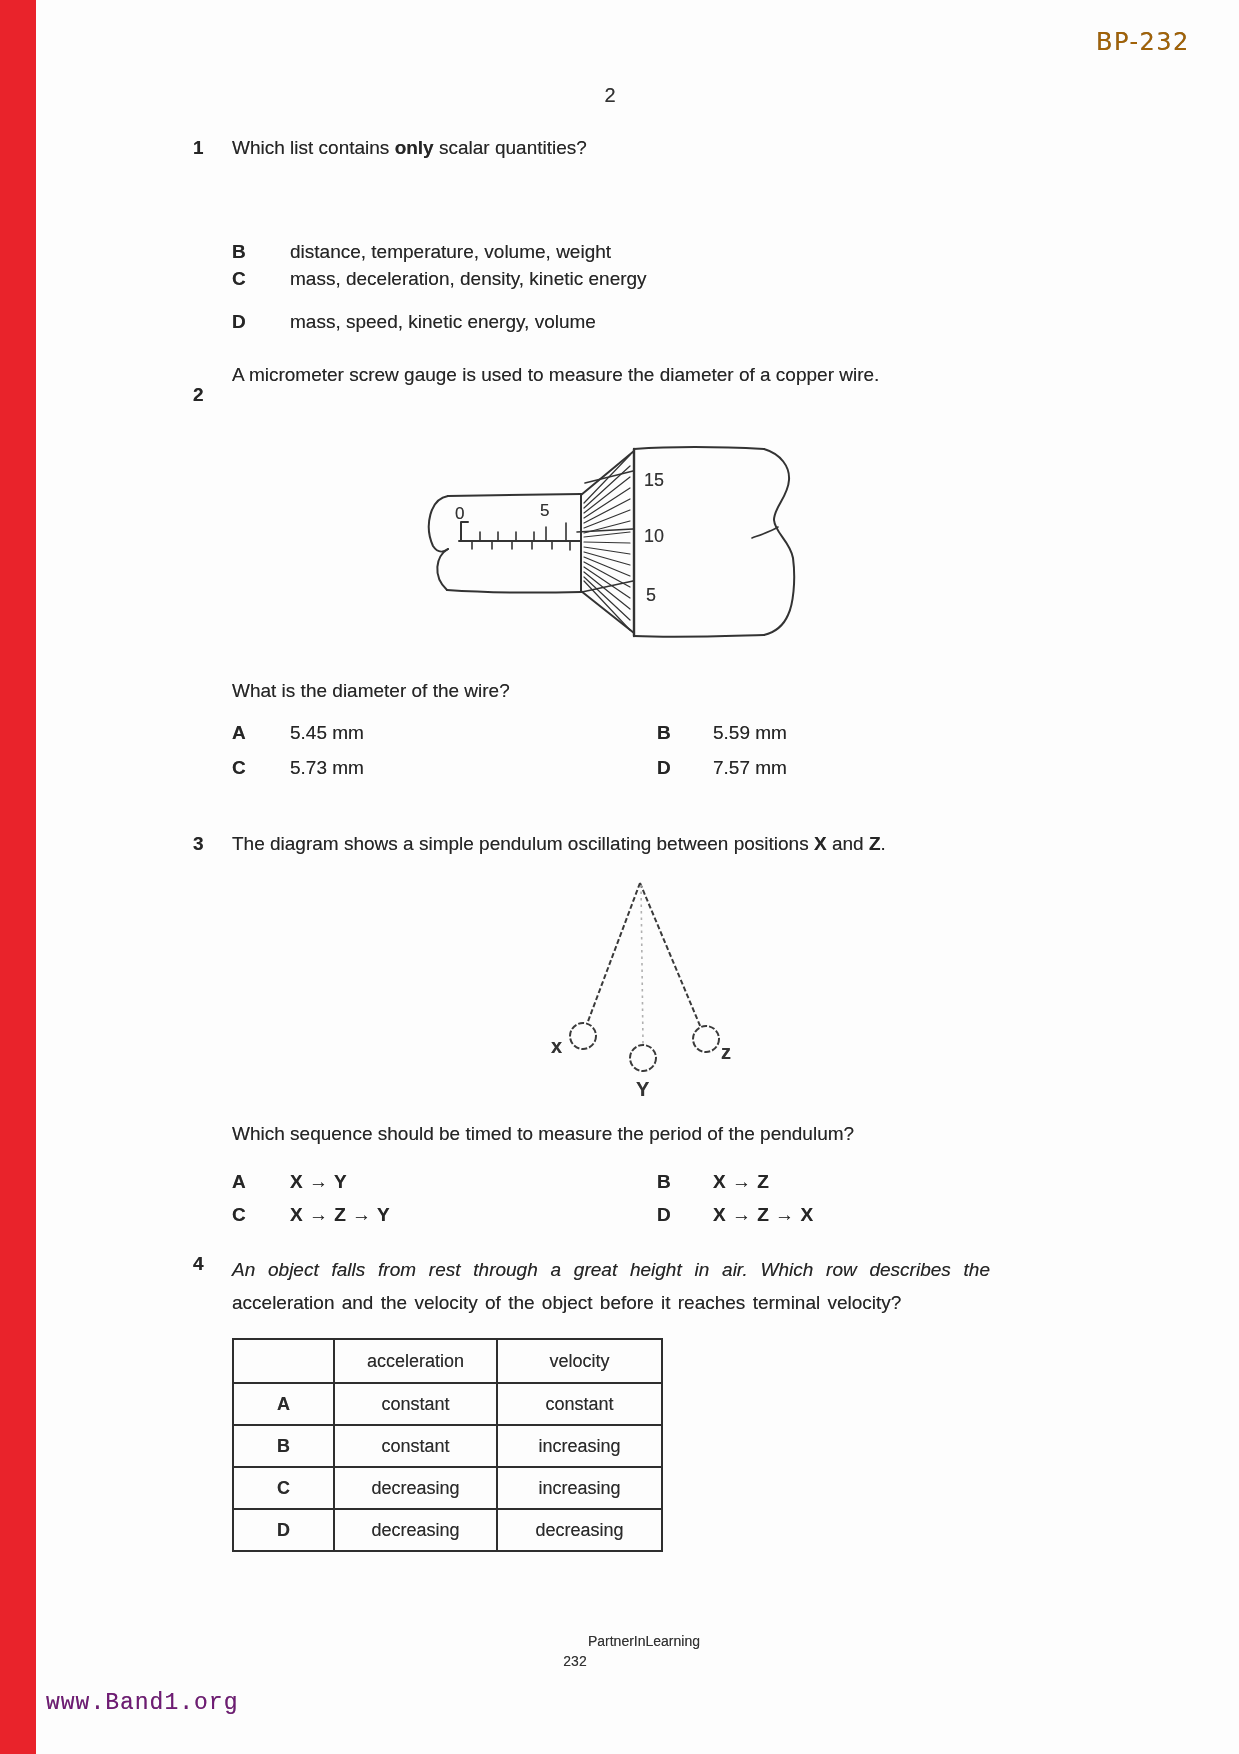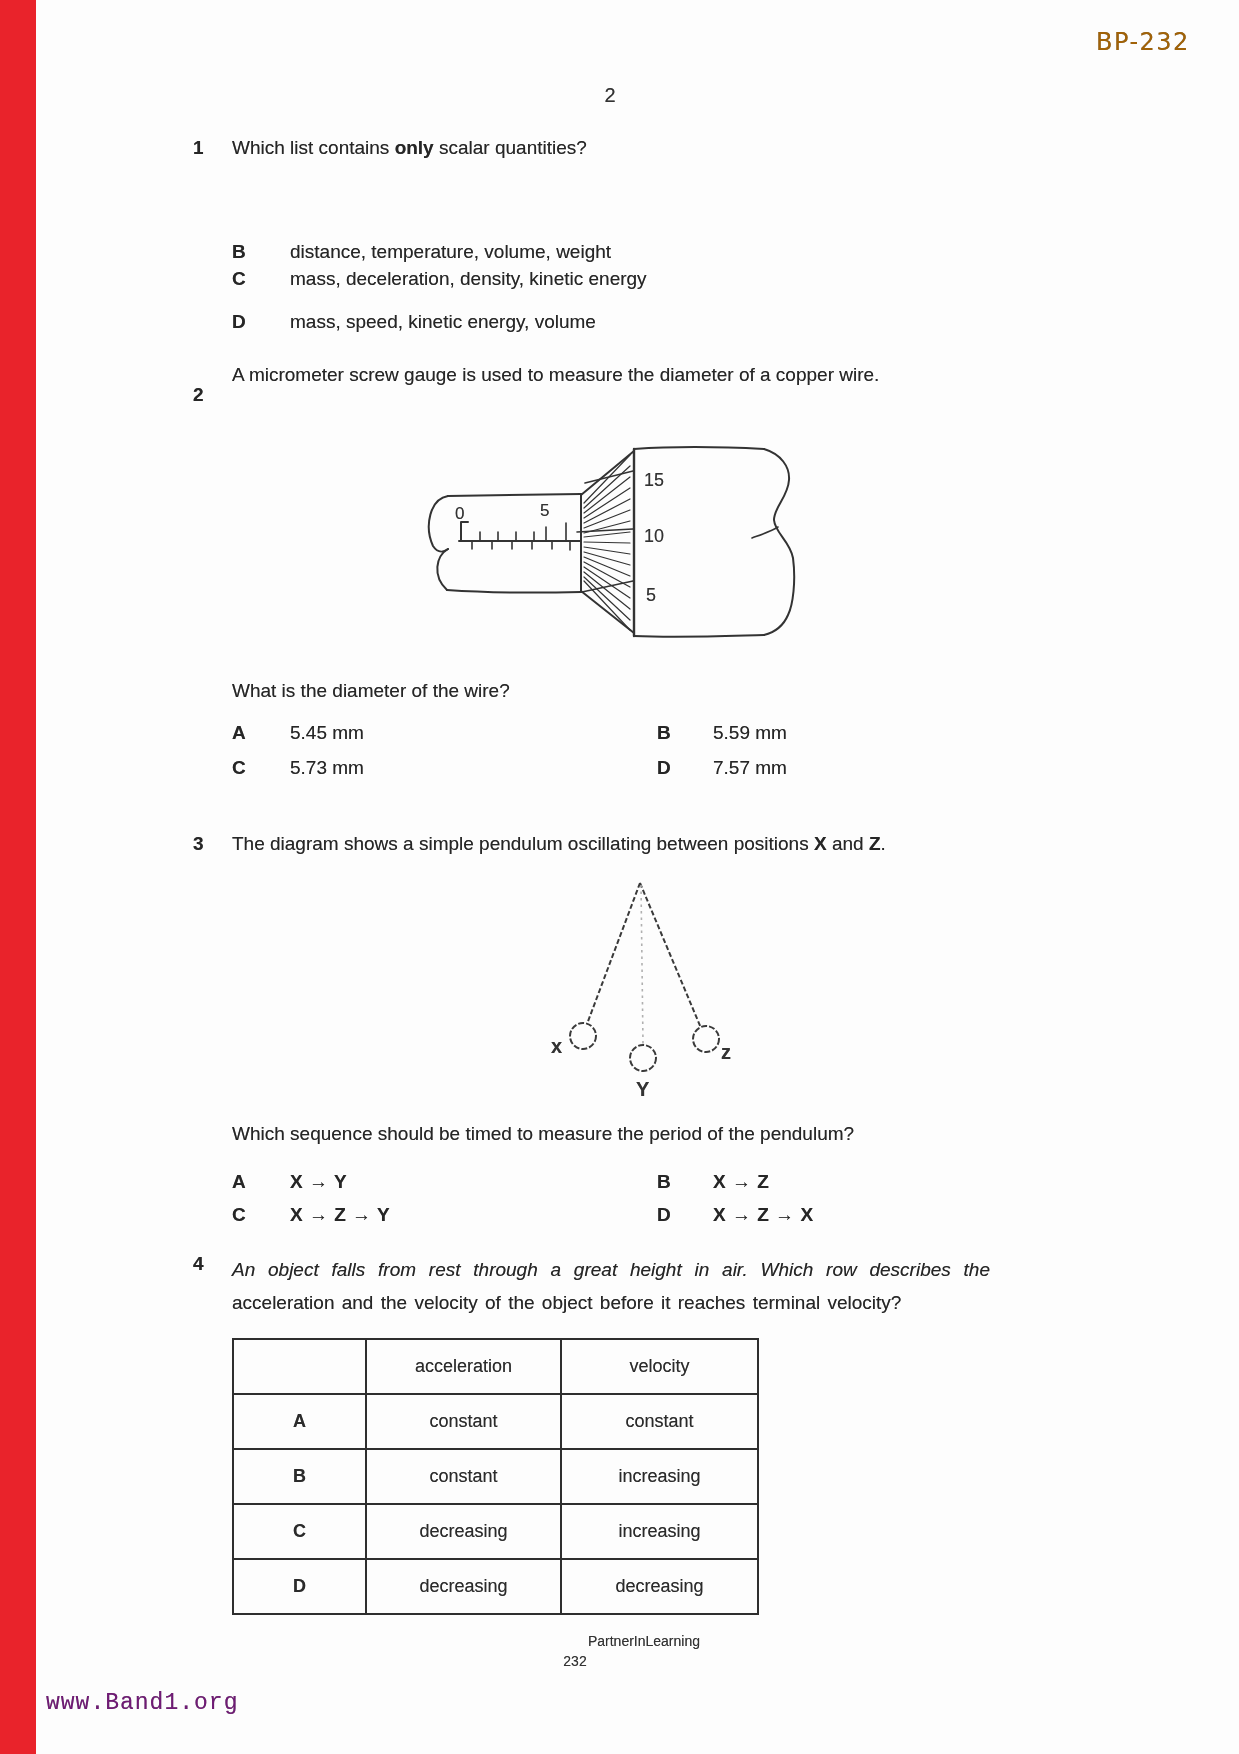--- a/index.html
+++ b/index.html
@@ -17,21 +17,21 @@
   .opt-row{position:absolute;left:232px;font-size:19px;white-space:nowrap;}
   .opt-row .letter{display:inline-block;width:58px;font-weight:bold;}
   .opt-col2{position:absolute;left:657px;font-size:19px;white-space:nowrap;}
   .opt-col2 .letter{display:inline-block;width:56px;font-weight:bold;}
   .seq{font-weight:bold;letter-spacing:.5px;}
   .b{font-weight:bold;}
   .q4para{position:absolute;left:232px;width:812px;font-size:19px;line-height:33px;}
   .q4para .l1{word-spacing:7.5px;font-style:italic;}
   .q4para .l2{word-spacing:2px;}
   table.q4{position:absolute;left:232px;top:1338px;border-collapse:collapse;table-layout:fixed;font-size:18px;color:#2b2b2b;}
-  table.q4 td,table.q4 th{border:2px solid #2e2e2e;text-align:center;font-weight:normal;padding:16px;}
+  table.q4 td,table.q4 th{border:2px solid #2e2e2e;text-align:center;font-weight:normal;padding:0;}
   table.q4 .c0{width:99px;}
   table.q4 .c1{width:161px;}
   table.q4 .c2{width:163px;}
   table.q4 tr{height:42px;}
   table.q4 tr.hdr{height:44px;}
   table.q4 td.rowletter{font-weight:bold;}
   .footer-brand{position:absolute;left:450px;top:1633px;width:250px;text-align:right;font-size:14px;color:#333;}
   .footer-num{position:absolute;left:450px;top:1653px;width:250px;text-align:center;font-size:14px;color:#333;}
   .watermark{position:absolute;left:46px;top:1690px;font-size:23px;font-family:"Liberation Mono",monospace;color:#701a75;letter-spacing:1px;}
   svg text{font-family:"Liberation Sans",sans-serif;fill:#333;}

